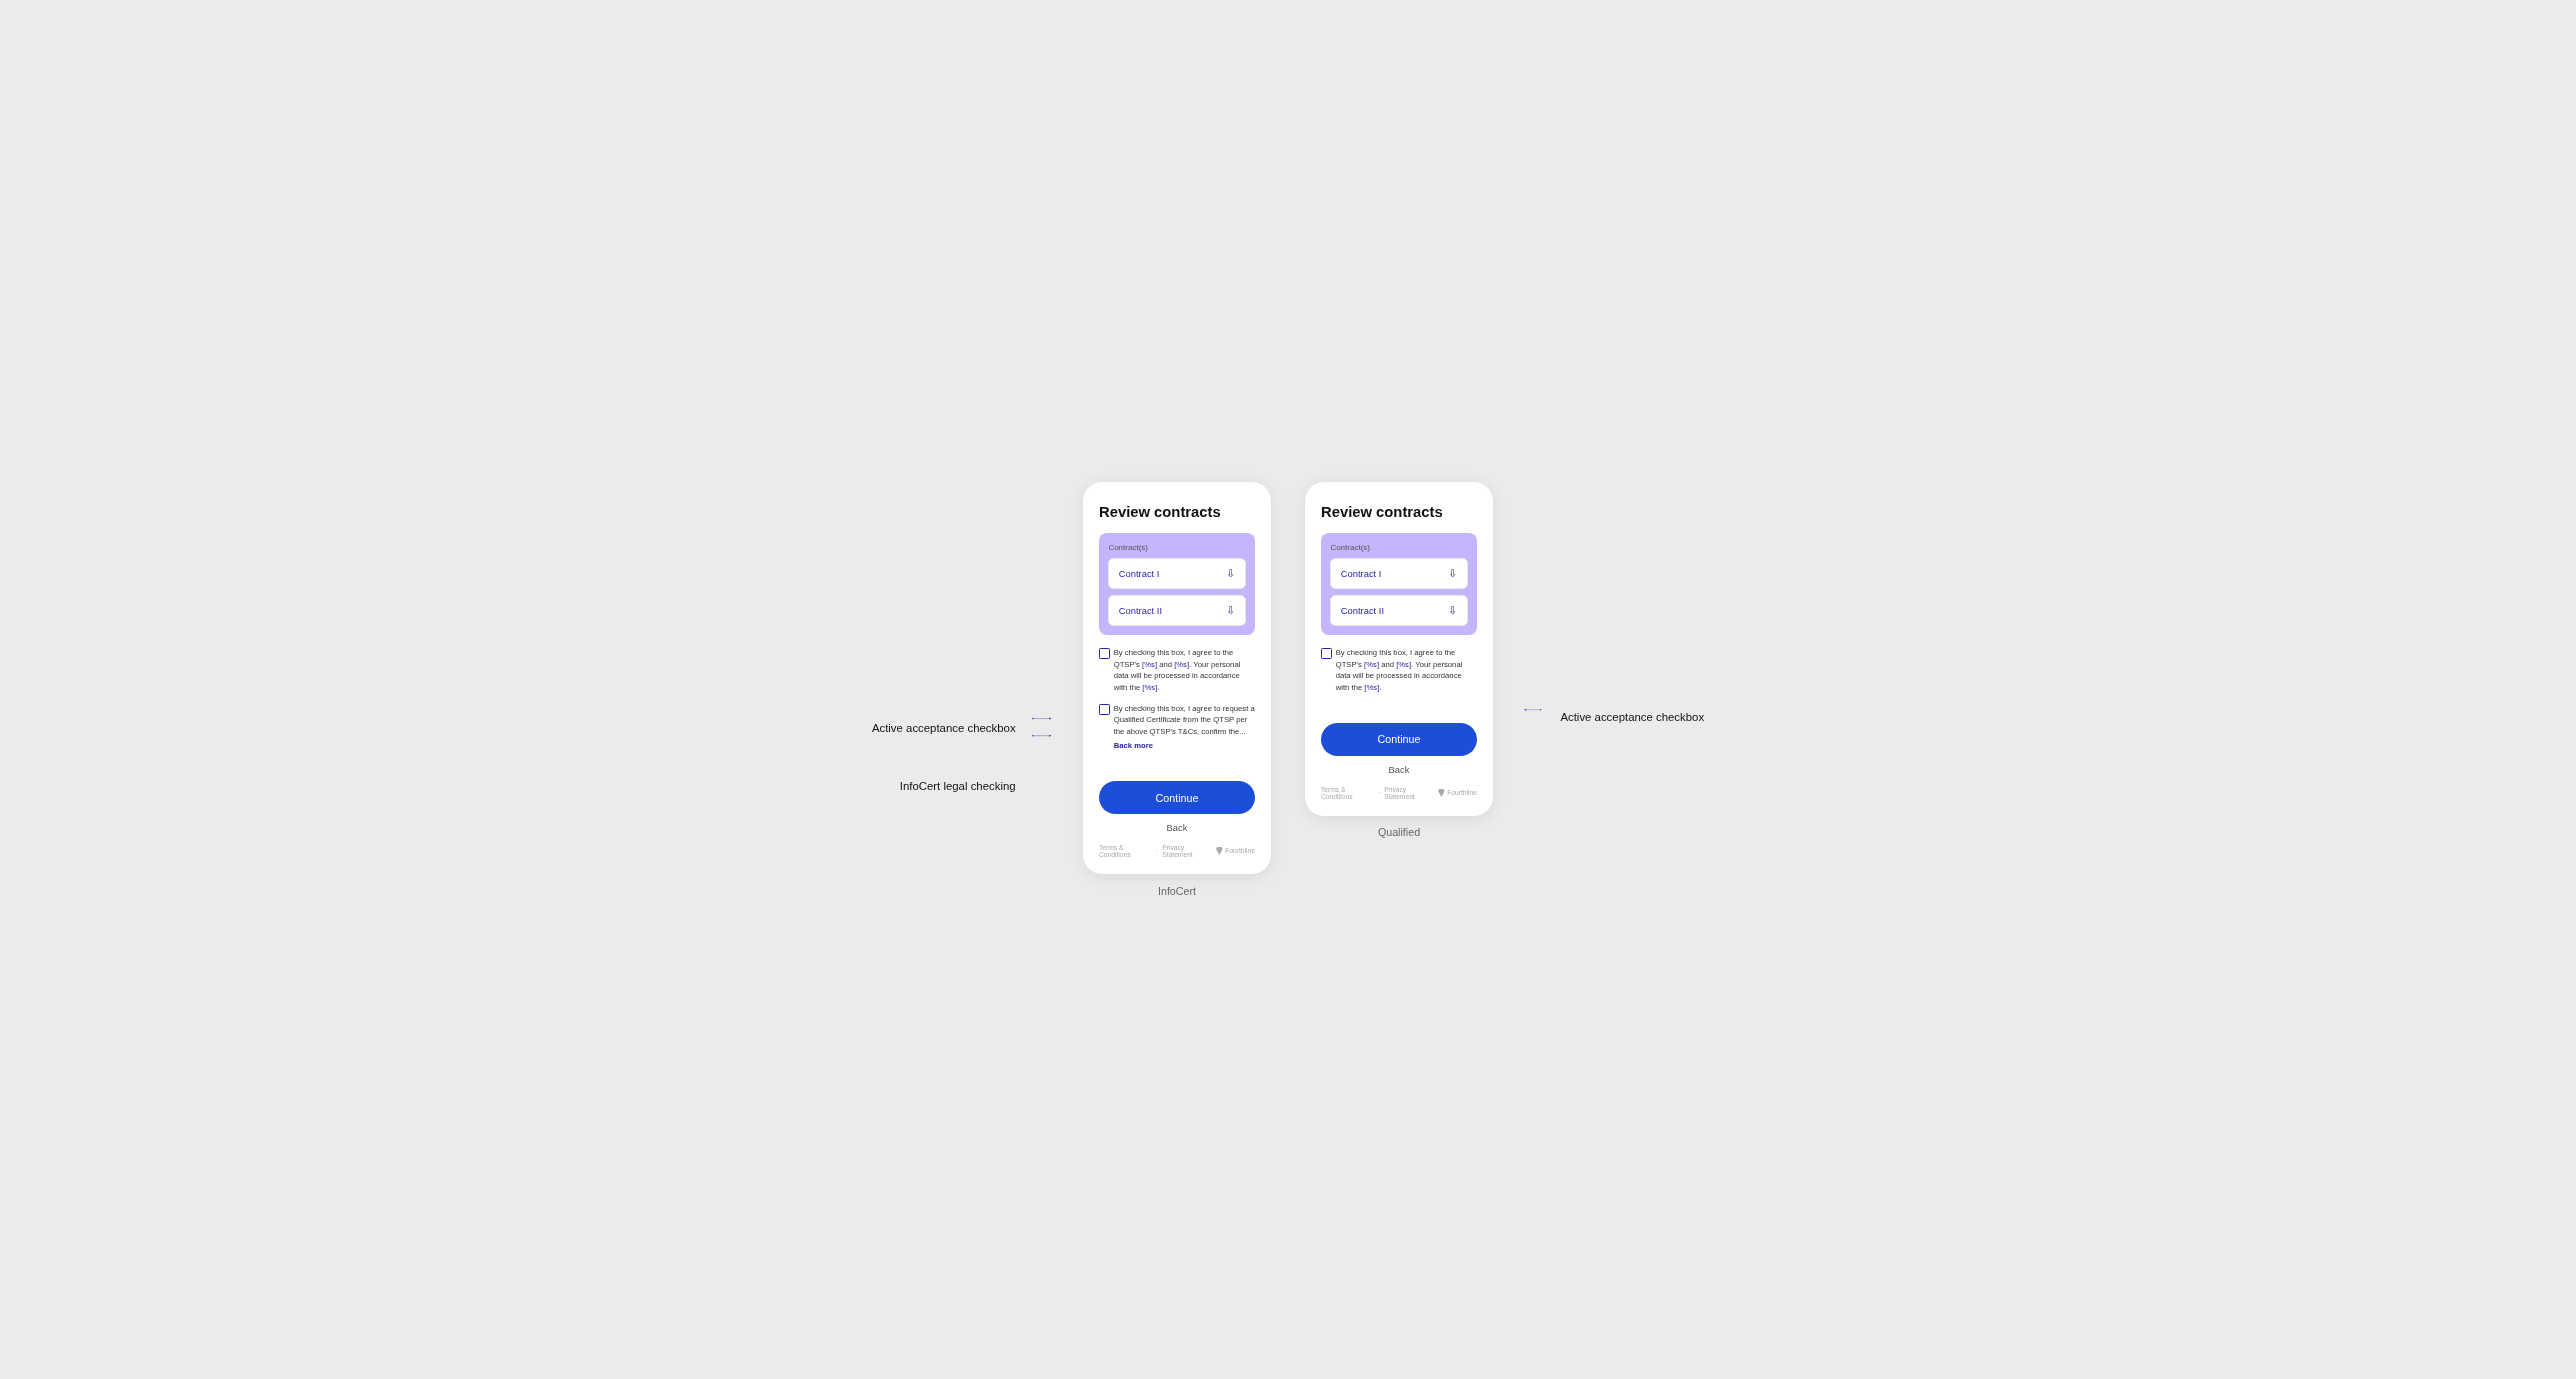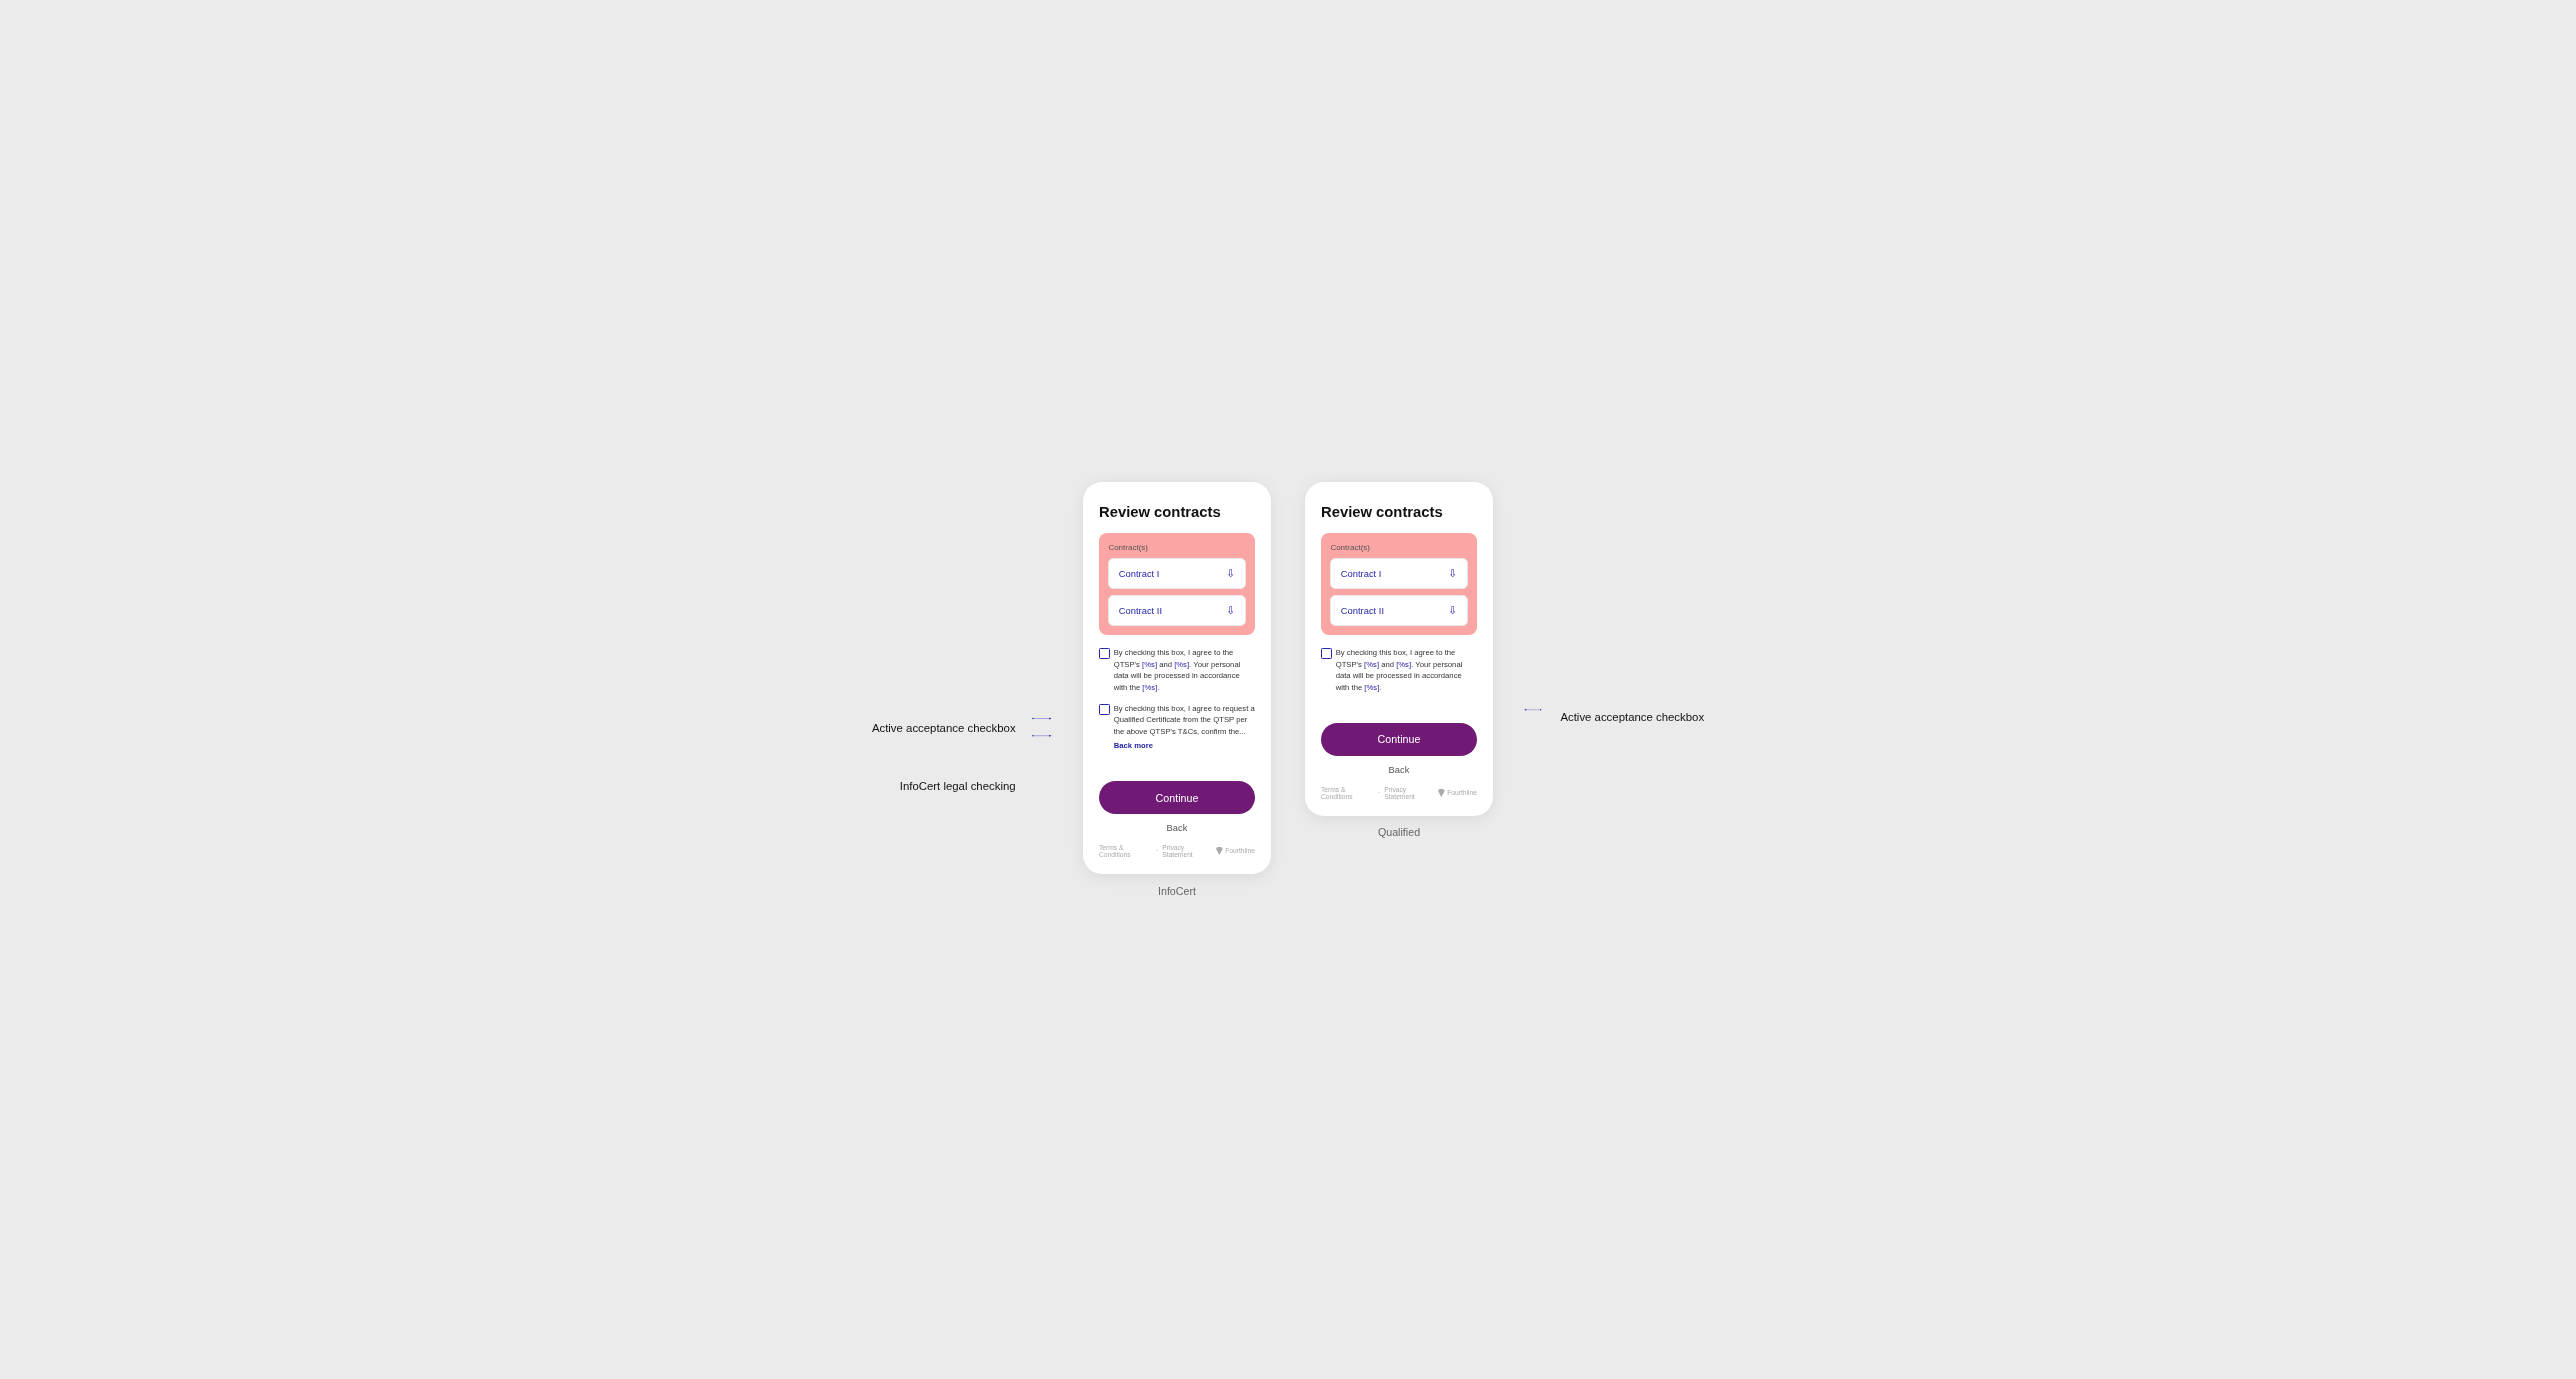--- a/index.html
+++ b/index.html
@@ -32,21 +32,21 @@
 
     .phone-title {
       font-size: 14.8px;
       font-weight: 700;
       color: #111;
       margin-bottom: 13.4px;
     }
 
     
     .contracts-box {
-      background: #fca5a5;
+      background: #c4b5fd;
       border-radius: 8px;
       padding: 9.4px;
       margin-bottom: 12px;
     }
 
     .contracts-label {
       font-size: 8px;
       color: #555;
       margin-bottom: 6.7px;
     }
@@ -110,21 +110,21 @@
       color: #2525aa;
       font-size: 7.7px;
       font-weight: 600;
       cursor: pointer;
       display: block;
       margin-top: 2.7px;
     }
 
     
     .continue-btn {
-      background: #701a75;
+      background: #1d4ed8;
       color: #fff;
       border: none;
       border-radius: 671px;
       width: 100%;
       padding: 10.7px;
       font-size: 10.7px;
       font-weight: 500;
       cursor: pointer;
       margin-top: 20px;
       margin-bottom: 8px;

